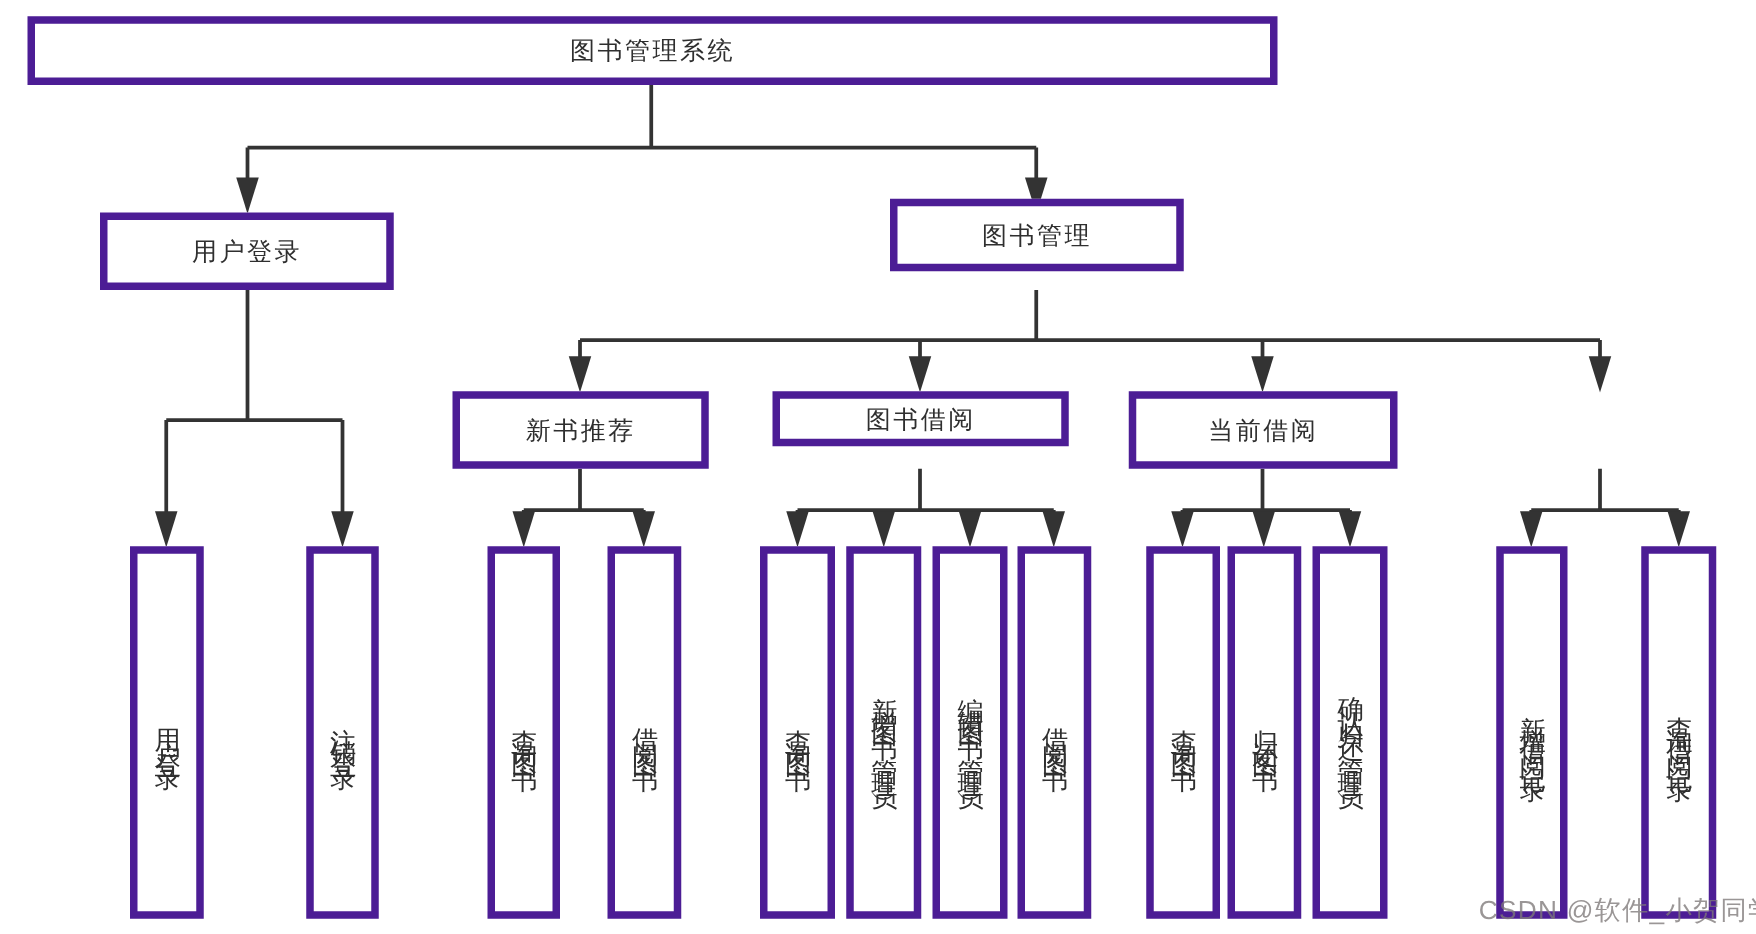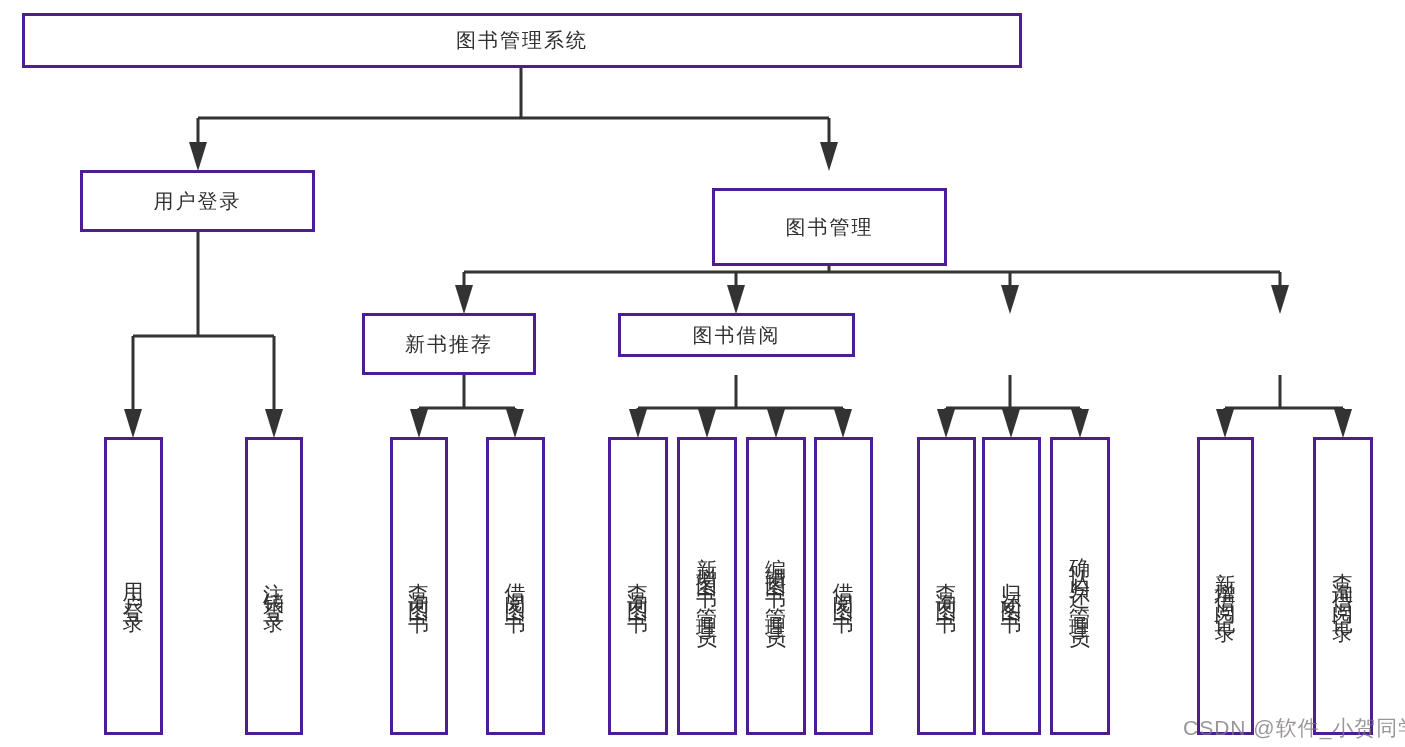--- a/index.html
+++ b/index.html
@@ -18,21 +18,21 @@
   #connectors {
     position: absolute;
     left: 0;
     top: 0;
     width: 1405px;
     height: 747px;
   }
   .node {
     position: absolute;
     box-sizing: border-box;
-    border: 3px solid #4c1d95;
+    border: 6px solid #4c1d95;
     background: #ffffff;
     color: #2f2f2f;
     display: flex;
     align-items: center;
     justify-content: center;
     text-align: center;
     z-index: 2;
   }
   .node.h {
     font-size: 20px;
@@ -97,24 +97,25 @@
       <polygon points="1002,409 1020,409 1011,438"></polygon>
       <polygon points="1071,409 1089,409 1080,438"></polygon>
       <polygon points="1216,409 1234,409 1225,438"></polygon>
       <polygon points="1334,409 1352,409 1343,438"></polygon>
     </g>
   </svg>
 
   <div class="node h" style="left:22px; top:13px; width:1000px; height:55px">图书管理系统</div>
 
   <div class="node h" style="left:80px; top:170px; width:235px; height:62px">用户登录</div>
-  <div class="node h" style="left:712px; top:188px; width:235px; height:78px">图书管理</div>
+  <div class="node h" style="left:712px; top:159px; width:235px; height:58px">图书管理</div>
 
-  <div class="node h" style="left:362px; top:313px; width:174px; height:62px">新书推荐</div>
+  <div class="node h" style="left:362px; top:313px; width:205px; height:62px">新书推荐</div>
   <div class="node h" style="left:618px; top:313px; width:237px; height:44px">图书借阅</div>
+  <div class="node h" style="left:903px; top:313px; width:215px; height:62px">当前借阅</div>
 
   <div class="node v" style="left:104px; top:437px; width:59px; height:298px">用户登录</div>
   <div class="node v" style="left:245px; top:437px; width:58px; height:298px">注销登录</div>
 
   <div class="node v" style="left:390px; top:437px; width:58px; height:298px">查询图书</div>
   <div class="node v" style="left:486px; top:437px; width:59px; height:298px">借阅图书</div>
 
   <div class="node v" style="left:608px; top:437px; width:60px; height:298px">查询图书</div>
   <div class="node v" style="left:677px; top:437px; width:60px; height:298px">新增图书（管理员）</div>
   <div class="node v" style="left:746px; top:437px; width:60px; height:298px">编辑图书（管理员）</div>

